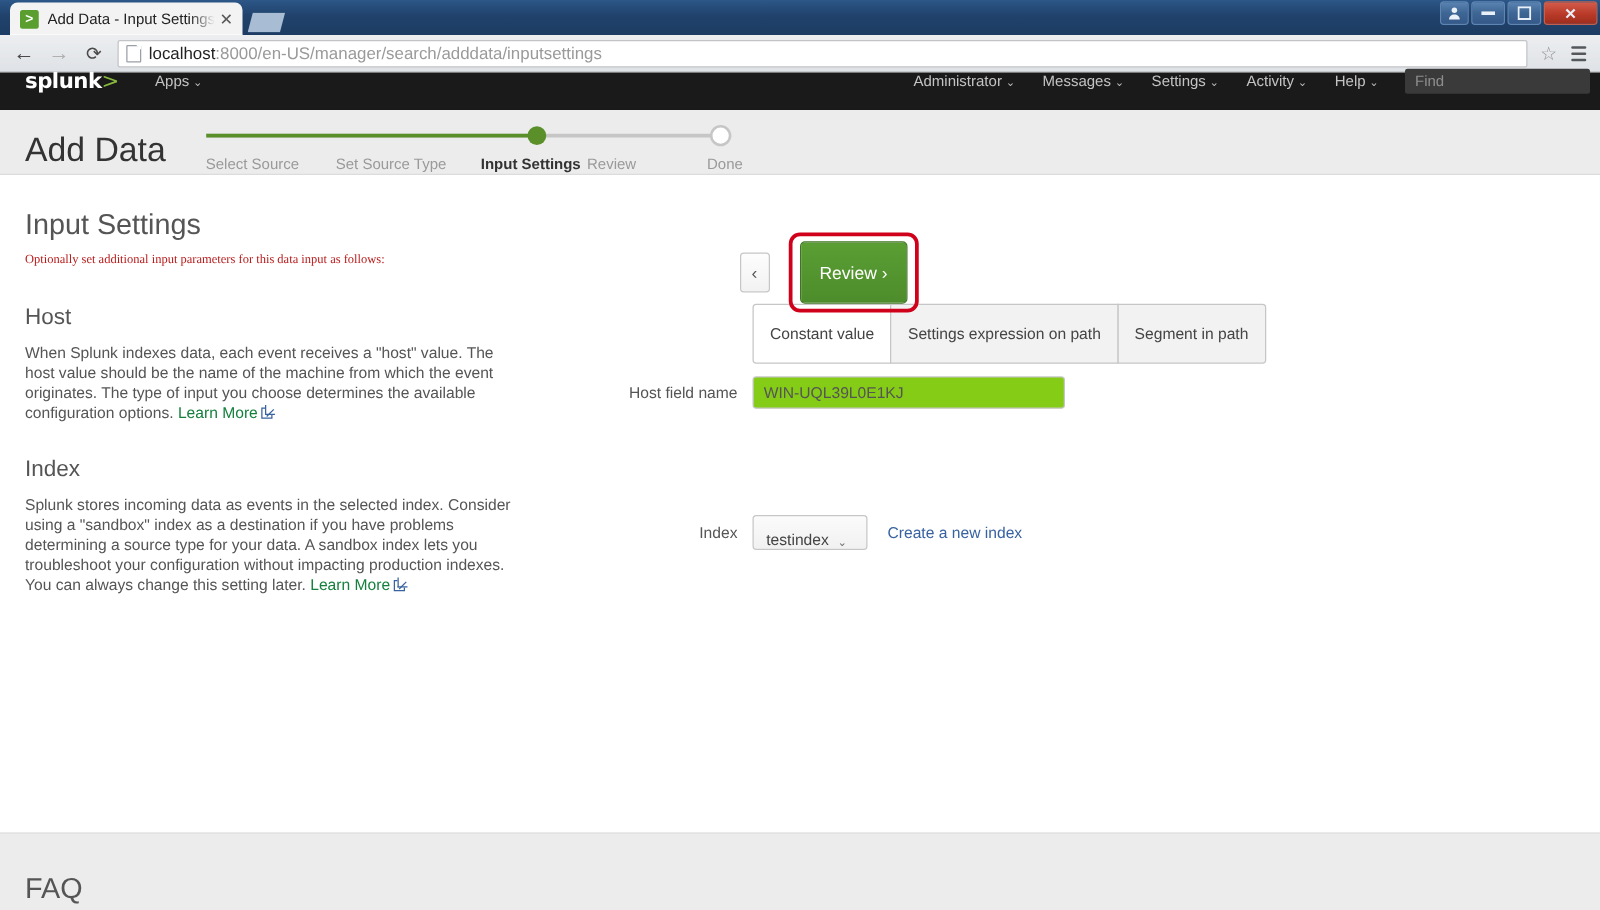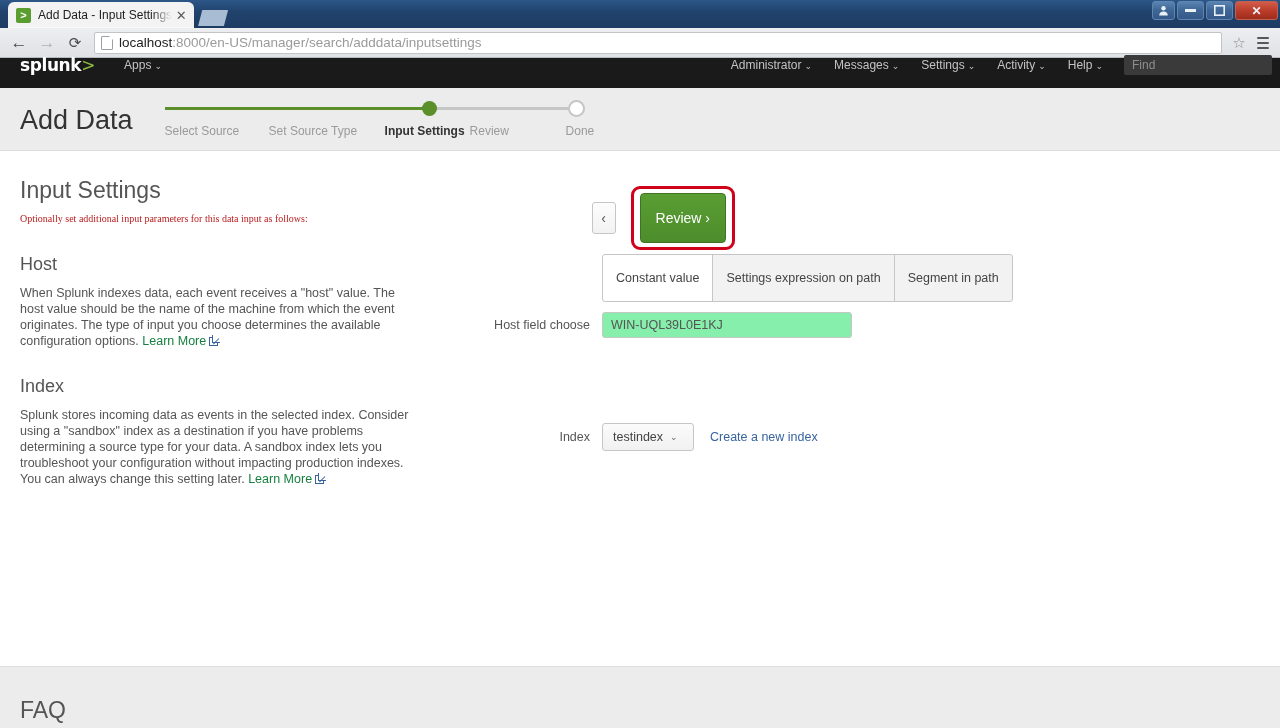--- a/index.html
+++ b/index.html
@@ -194,21 +194,21 @@
     font-size: 12px;
     padding: 0 8px;
     font-family: "Liberation Sans", sans-serif;
   }
   .find-box::placeholder { color: #8e8e8e; }
 
   
   .adddata-header {
     background: #ececec;
     border-bottom: 1px solid #dcdcdc;
-    height: 63px;
+    height: 52px;
     display: flex;
     align-items: flex-start;
     padding: 0 20px;
     position: relative;
   }
   .adddata-title {
     font-size: 27px;
     color: #333;
     font-weight: normal;
     margin: 17px 0 0 0;
@@ -402,34 +402,34 @@
 
   .text-input {
     width: 250px;
     height: 26px;
     border: 1px solid #c6c6c6;
     border-radius: 3px;
     padding: 0 8px;
     font-size: 12.5px;
     color: #555;
     font-family: "Liberation Sans", sans-serif;
-    background: #86efac;
+    background: #84cc16;
   }
   .select-btn {
     min-width: 92px;
     height: 28px;
     border: 1px solid #c6c6c6;
     border-radius: 3px;
     background: linear-gradient(to bottom,#fbfbfb,#f1f1f1);
     font-size: 12.5px;
     color: #444;
     padding: 0 10px;
     cursor: pointer;
     font-family: "Liberation Sans", sans-serif;
-    display: inline-flex; align-items: center; gap: 7px;
+    display: inline-flex; align-items: flex-end; gap: 7px;
   }
   .select-btn .dd { font-size: 9px; color: #666; }
   .link-inline {
     color: #3863a0;
     font-size: 12.5px;
     margin-left: 16px;
     text-decoration: none;
     cursor: pointer;
   }
 
@@ -566,21 +566,21 @@
       <div class="section-right">
         <div class="form-row">
           <div class="form-label"></div>
           <div class="btn-group">
             <button>Constant value</button>
             <button>Settings expression on path</button>
             <button>Segment in path</button>
           </div>
         </div>
         <div class="form-row">
-          <div class="form-label">Host field choose</div>
+          <div class="form-label">Host field name</div>
           <input class="text-input" value="WIN-UQL39L0E1KJ" style="">
         </div>
       </div>
     </div>
 
     <div class="section" style="margin-top:27px">
       <div class="section-left">
         <h3 class="section-h">Index</h3>
         <p class="section-p"><span>Splunk stores incoming data as events in the selected index. Consider using a "sandbox" index as a destination if you have problems determining a source type for your data. A sandbox index lets you troubleshoot your configuration without impacting production indexes. You can always change this setting later. </span><a class="learn-more">Learn More</a><span class="ext-icon"></span></p>
       </div>

